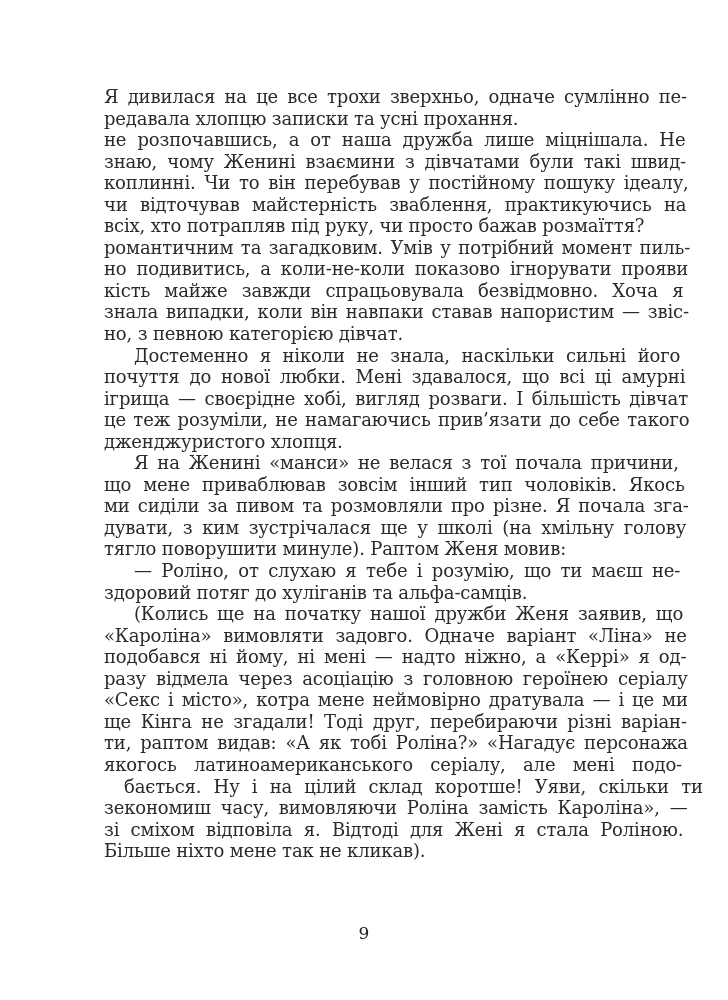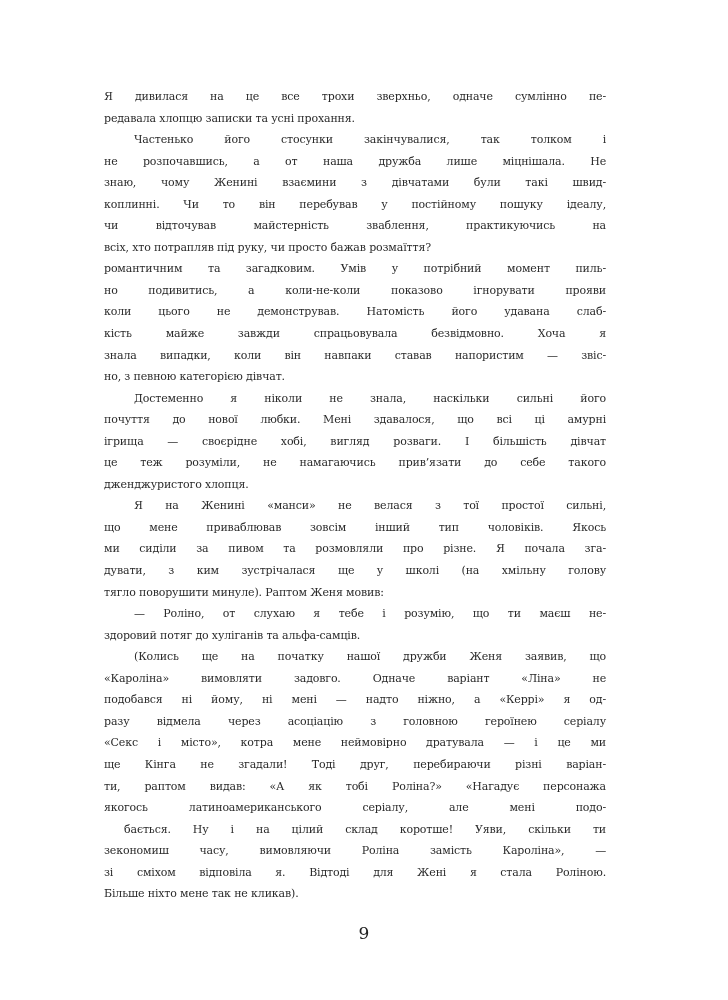--- a/index.html
+++ b/index.html
@@ -18,21 +18,21 @@
     .page-body {
       position: absolute;
       left: 104px;
       top: 86px;
       width: 502px;
     }
     .line {
       display: block;
       height: 21.55px;
       line-height: 21.55px;
-      font-size: 11px;
+      font-size: 18px;
       white-space: nowrap;
       text-align: justify;
       text-align-last: justify;
       letter-spacing: -0.15px;
     }
     .line.last {
       text-align-last: left;
     }
     .line.indent {
       padding-left: 30px;
@@ -50,44 +50,42 @@
   </style>
 </head>
 <body>
 
 <div class="page-body">
     <div class="paragraph">
       <span class="line" style="display: block; width: auto; word-spacing: 3.66667px;">Я дивилася на це все трохи зверхньо, одначе сумлінно пе-</span>
       <span class="line last">редавала хлопцю записки та усні прохання.</span>
     </div>
     <div class="paragraph">
-      <span class="line indent" style="display: block; width: auto; word-spacing: 6.83333px;">Частенько його стосунки закінчувалися, так толком і</span>
       <span class="line" style="display: block; width: auto; word-spacing: 5.5px;">не розпочавшись, а от наша дружба лише міцнішала. Не</span>
       <span class="line" style="display: block; width: auto; word-spacing: 4.375px;">знаю, чому Женині взаємини з дівчатами були такі швид-</span>
       <span class="line" style="display: block; width: auto; word-spacing: 3.25px;">коплинні. Чи то він перебував у постійному пошуку ідеалу,</span>
       <span class="line" style="display: block; width: auto; word-spacing: 6.8px;">чи відточував майстерність зваблення, практикуючись на</span>
       <span class="line last">всіх, хто потрапляв під руку, чи просто бажав розмаїття?</span>
     </div>
     <div class="paragraph">
       <span class="line" style="display: block; width: auto; word-spacing: 2px;">романтичним та загадковим. Умів у потрібний момент пиль-</span>
       <span class="line" style="display: block; width: auto; word-spacing: 4.33333px;">но подивитись, а коли-не-коли показово ігнорувати прояви</span>
-      <span class="line" style="display: block; width: auto; word-spacing: 4.14286px;">коли цього не демонстрував. Натомість його удавана слаб-</span>
       <span class="line" style="display: block; width: auto; word-spacing: 8.66667px;">кість майже завжди спрацьовувала безвідмовно. Хоча я</span>
       <span class="line" style="display: block; width: auto; word-spacing: 2.375px;">знала випадки, коли він навпаки ставав напористим — звіс-</span>
       <span class="line last">но, з певною категорією дівчат.</span>
     </div>
     <div class="paragraph">
       <span class="line indent" style="display: block; width: auto; word-spacing: 6px;">Достеменно я ніколи не знала, наскільки сильні його</span>
       <span class="line" style="display: block; width: auto; word-spacing: 4.33333px;">почуття до нової любки. Мені здавалося, що всі ці амурні</span>
       <span class="line" style="display: block; width: auto; word-spacing: 3.125px;">ігрища — своєрідне хобі, вигляд розваги. І більшість дівчат</span>
       <span class="line" style="display: block; width: auto; word-spacing: 1.875px;">це теж розуміли, не намагаючись прив’язати до себе такого</span>
       <span class="line last">дженджуристого хлопця.</span>
     </div>
     <div class="paragraph">
-      <span class="line indent" style="display: block; width: auto; word-spacing: 3.33333px;">Я на Женині «манси» не велася з тої простої сильні,</span>
+      <span class="line indent" style="display: block; width: auto; word-spacing: 3.33333px;">Я на Женині «манси» не велася з тої почала причини,</span>
       <span class="line" style="display: block; width: auto; word-spacing: 6.42857px;">що мене приваблював зовсім інший тип чоловіків. Якось</span>
       <span class="line" style="display: block; width: auto; word-spacing: 2.6px;">ми сиділи за пивом та розмовляли про різне. Я почала зга-</span>
       <span class="line" style="display: block; width: auto; word-spacing: 4.11111px;">дувати, з ким зустрічалася ще у школі (на хмільну голову</span>
       <span class="line last">тягло поворушити минуле). Раптом Женя мовив:</span>
     </div>
     <div class="paragraph">
       <span class="line indent" style="display: block; width: auto; word-spacing: 3.81818px;">— Роліно, от слухаю я тебе і розумію, що ти маєш не-</span>
       <span class="line last">здоровий потяг до хуліганів та альфа-самців.</span>
     </div>
     <div class="paragraph">

